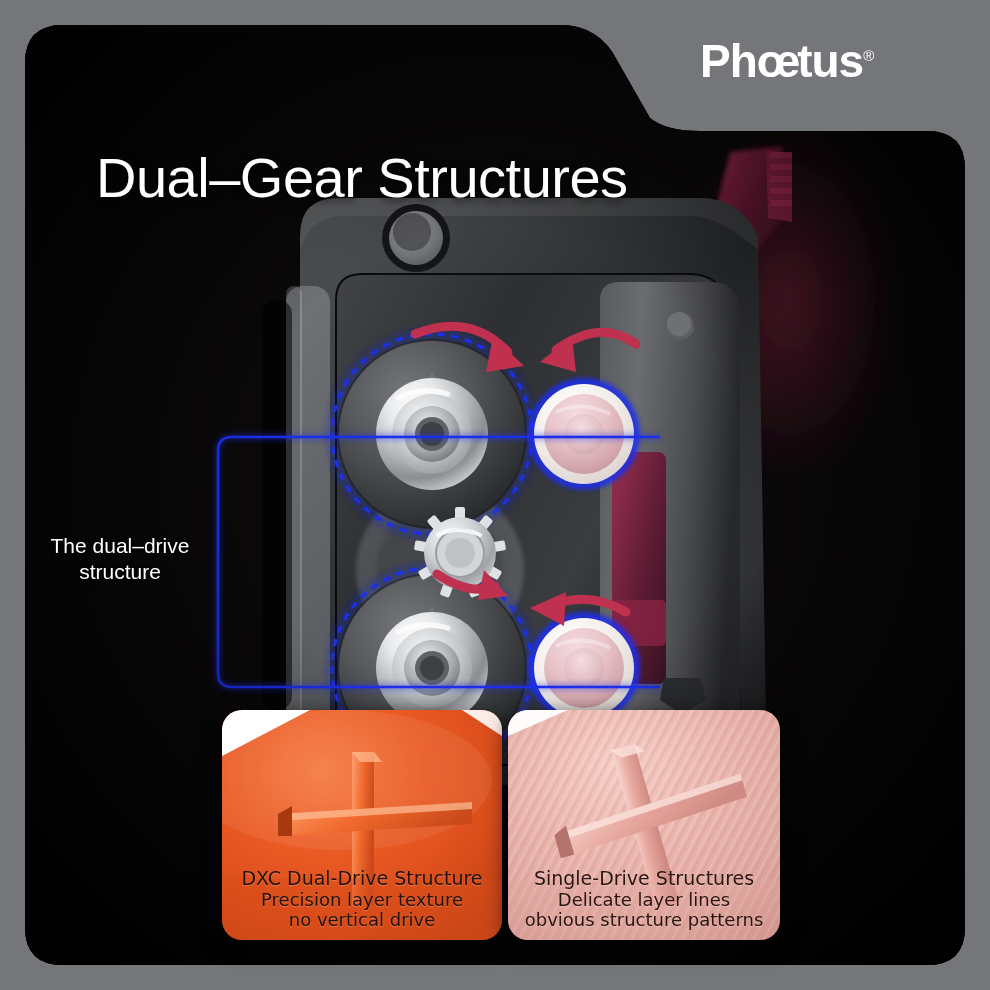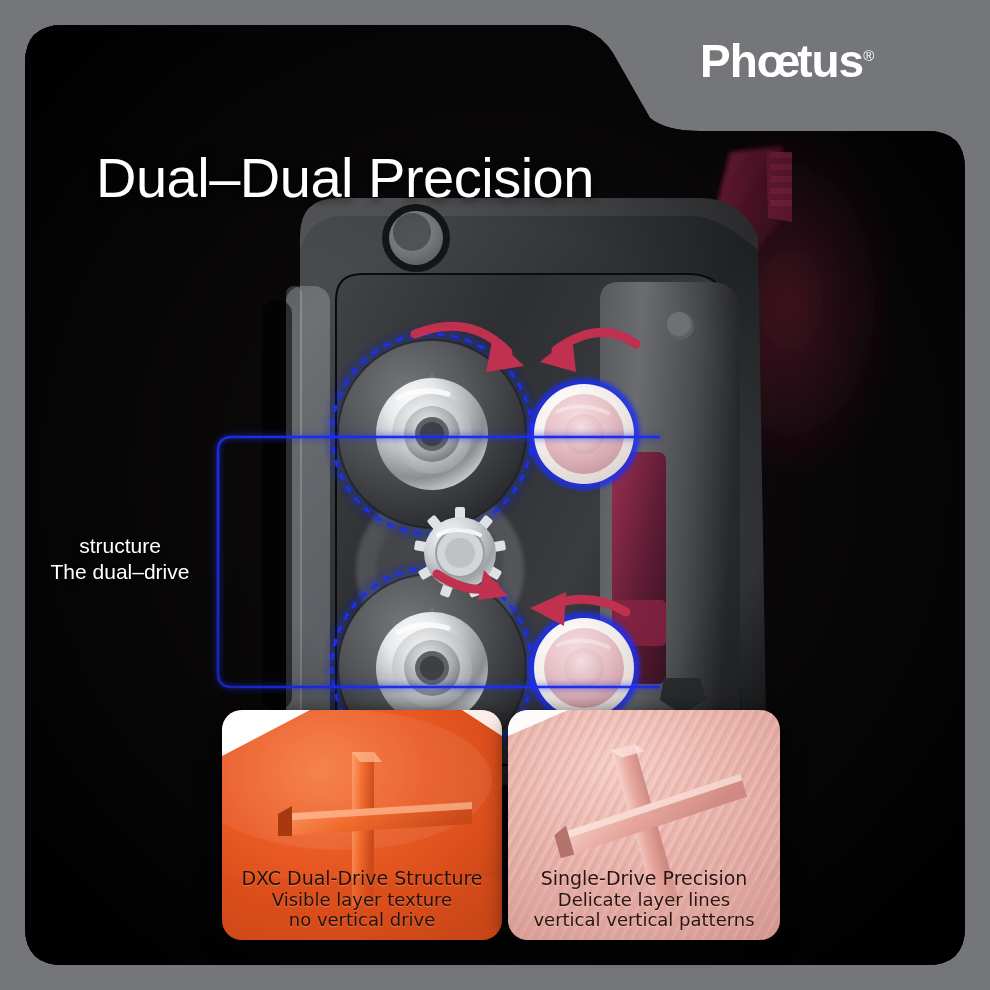--- a/index.html
+++ b/index.html
@@ -351,26 +351,26 @@
         <stop offset="100%" stop-color="#000" stop-opacity="0.95"></stop>
       </radialGradient>
     </g>
   </svg>
 
   <div class="logo">
     <span>Ph</span><span class="ae">œ</span><span>tus</span><span class="reg">®</span>
   </div>
 
   <div class="headline">
-    <div>Dual–Dual Precision</div>
+    <div>Dual–Gear Structures</div>
   </div>
 
   <div class="callout-label">
+    <div>The dual–drive</div>
     <div>structure</div>
-    <div>The dual–drive</div>
   </div>
 
   <div class="card card-left">
     <svg width="280" height="230" viewBox="0 0 280 230" aria-hidden="true">
       <defs>
         <radialGradient id="orangeBg" cx="0.36" cy="0.26" r="0.9">
           <stop offset="0%" stop-color="#f57a41"></stop>
           <stop offset="40%" stop-color="#ea5a24"></stop>
           <stop offset="72%" stop-color="#d94d1b"></stop>
           <stop offset="100%" stop-color="#bc4115"></stop>
@@ -391,21 +391,21 @@
         <path d="M 130,42 L 152,42 L 152,196 L 130,196 Z" fill="url(#orangeRidge)" opacity="0.95"></path>
         <path d="M 56,104 L 250,92 L 250,114 L 56,126 Z" fill="url(#orangeRidge)" opacity="0.95"></path>
         <path d="M 130,42 L 152,42 L 160,52 L 138,52 Z" fill="#ffb489" opacity="0.8"></path>
         <path d="M 56,104 L 250,92 L 250,99 L 56,111 Z" fill="#ffbb93" opacity="0.75"></path>
         <path d="M 56,104 L 70,96 L 70,126 L 56,126 Z" fill="#a8390f"></path>
       </g>
       <rect x="0" y="168" width="280" height="62" fill="#d94d1b" opacity="0.45"></rect>
     </svg>
     <div class="caption">
       <div class="l1">DXC Dual-Drive Structure</div>
-      <div>Visible layer texture</div>
+      <div>Precision layer texture</div>
       <div>no vertical drive</div>
     </div>
   </div>
 
   <div class="card card-right">
     <svg width="272" height="230" viewBox="0 0 272 230" aria-hidden="true">
       <defs>
         <radialGradient id="pinkBg" cx="0.4" cy="0.24" r="0.92">
           <stop offset="0%" stop-color="#f5cdc5"></stop>
           <stop offset="45%" stop-color="#eab4ac"></stop>
@@ -430,19 +430,19 @@
       <g transform="rotate(-16 136 112)">
         <path d="M 124,34 L 148,34 L 148,198 L 124,198 Z" fill="url(#pinkRidge)"></path>
         <path d="M 46,100 L 242,92 L 242,116 L 46,124 Z" fill="url(#pinkRidge)"></path>
         <path d="M 124,34 L 148,34 L 156,44 L 132,44 Z" fill="#fae0da" opacity="0.85"></path>
         <path d="M 46,100 L 242,92 L 242,99 L 46,107 Z" fill="#fbe3dd" opacity="0.8"></path>
         <path d="M 46,100 L 60,94 L 60,124 L 46,124 Z" fill="#b4736c"></path>
       </g>
       <rect x="0" y="170" width="272" height="60" fill="#e0a79f" opacity="0.4"></rect>
     </svg>
     <div class="caption caption-right">
-      <div class="l1">Single-Drive Precision</div>
+      <div class="l1">Single-Drive Structures</div>
       <div>Delicate layer lines</div>
-      <div>vertical vertical patterns</div>
+      <div>obvious structure patterns</div>
     </div>
   </div>
 
 </div>
 
 </body></html>

